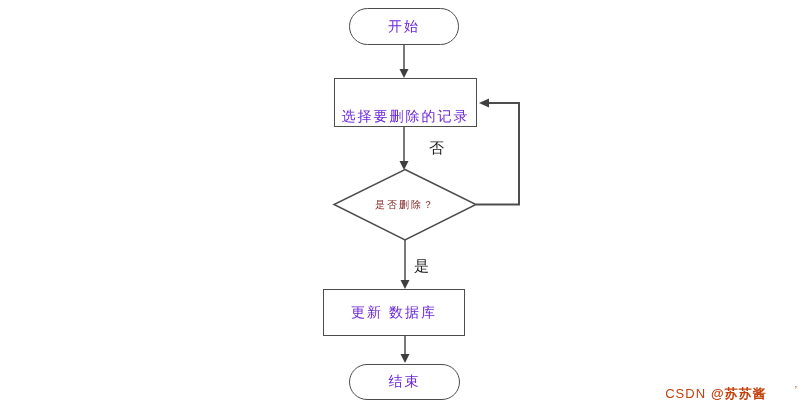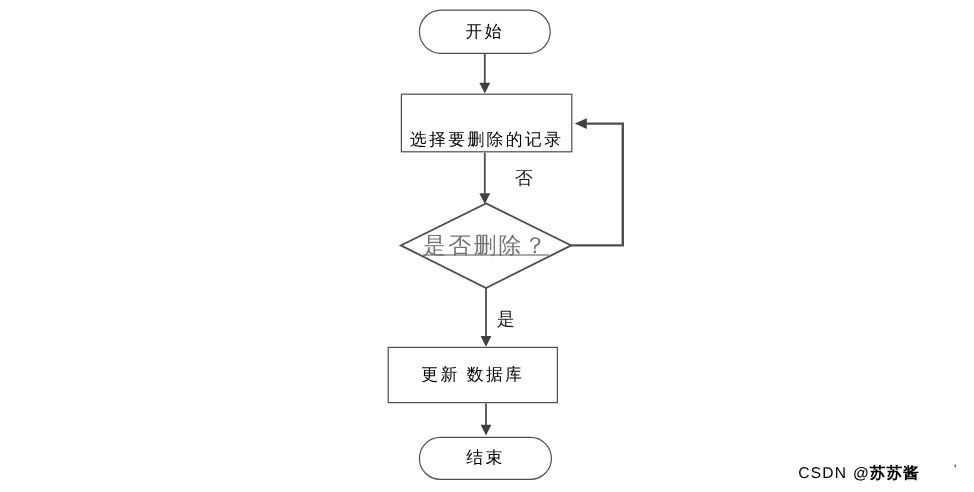--- a/index.html
+++ b/index.html
@@ -21,52 +21,51 @@
     top: 0;
   }
   .node {
     position: absolute;
     box-sizing: border-box;
     background: #ffffff;
     border: 1.5px solid #4d4d4d;
     display: flex;
     align-items: center;
     justify-content: center;
-    color: #000000;
+    color: #6d28d9;
     font-size: 14px;
     letter-spacing: 2px;
     white-space: nowrap;
   }
   .terminator {
     border-radius: 19px;
   }
   .decision-text {
     position: absolute;
     display: flex;
     align-items: center;
     justify-content: center;
-    color: #737373;
-    font-size: 19px;
+    color: #7f1d1d;
+    font-size: 10px;
     letter-spacing: 2px;
     white-space: nowrap;
-    text-decoration: underline;
   }
   .edge-label {
     position: absolute;
     color: #1c1c1c;
     font-size: 15px;
     white-space: nowrap;
   }
   .watermark {
     position: absolute;
     right: 3px;
     bottom: 7px;
     display: flex;
     align-items: baseline;
-    color: #000000;
+    color: #c2410c;
     white-space: nowrap;
   }
   .watermark .wm-brand {
     font-size: 13px;
     letter-spacing: 1px;
     margin-right: 5px;
   }
   .watermark .wm-user {
     font-size: 13px;
     letter-spacing: 1px;

